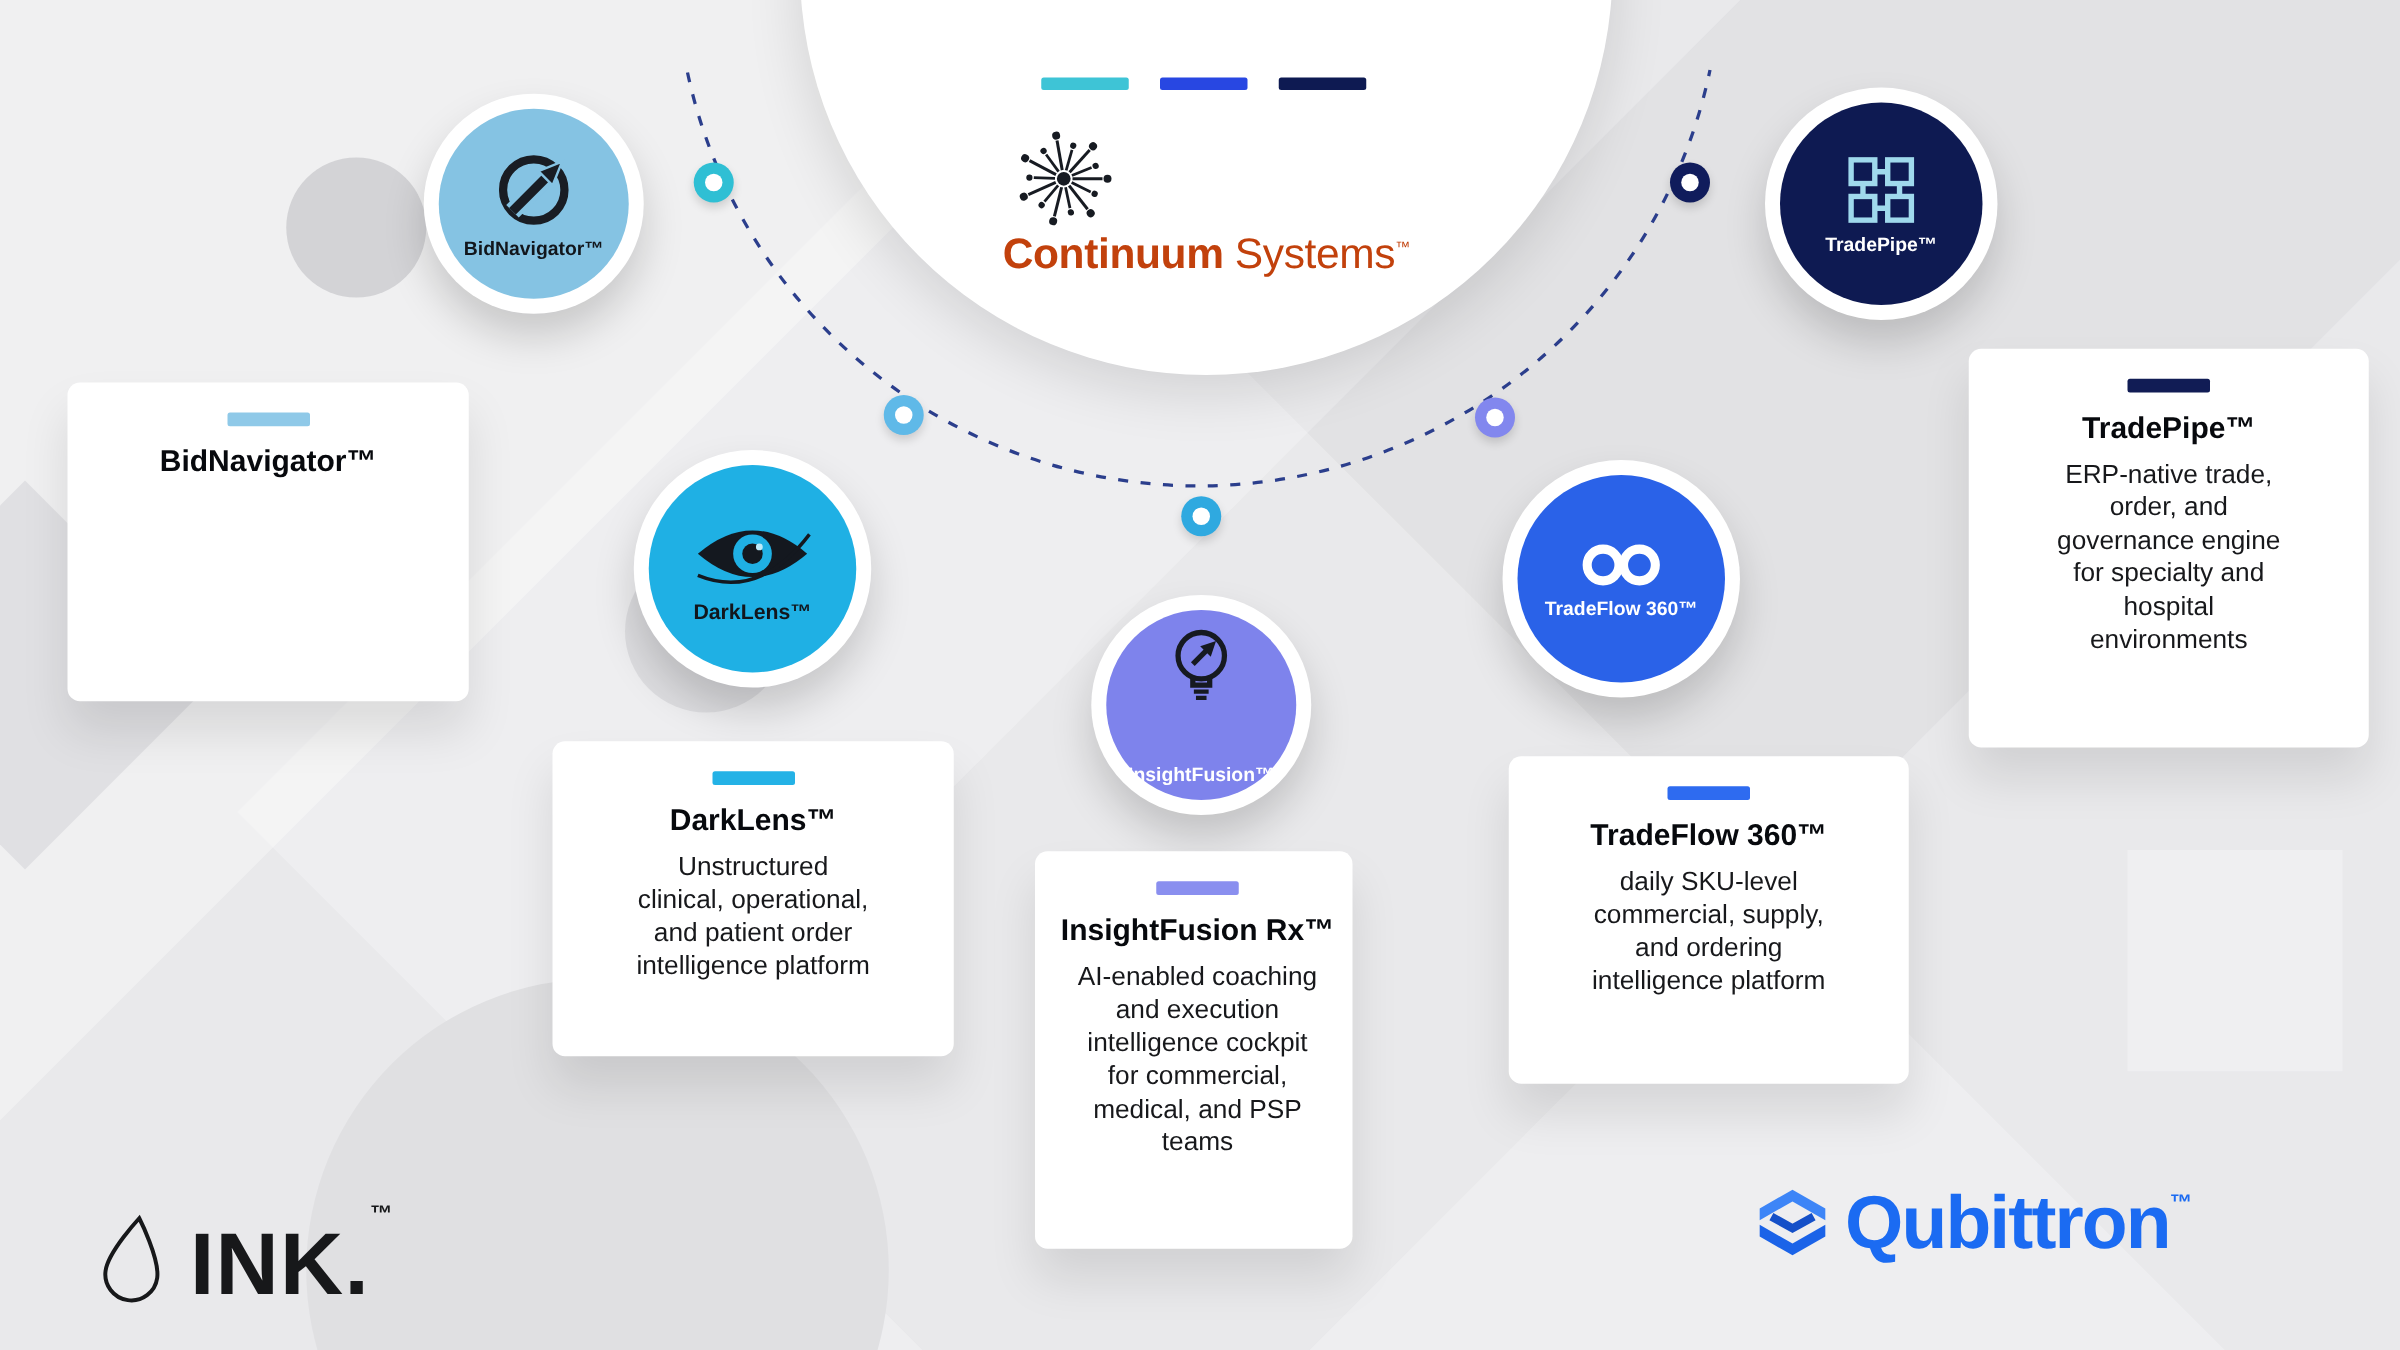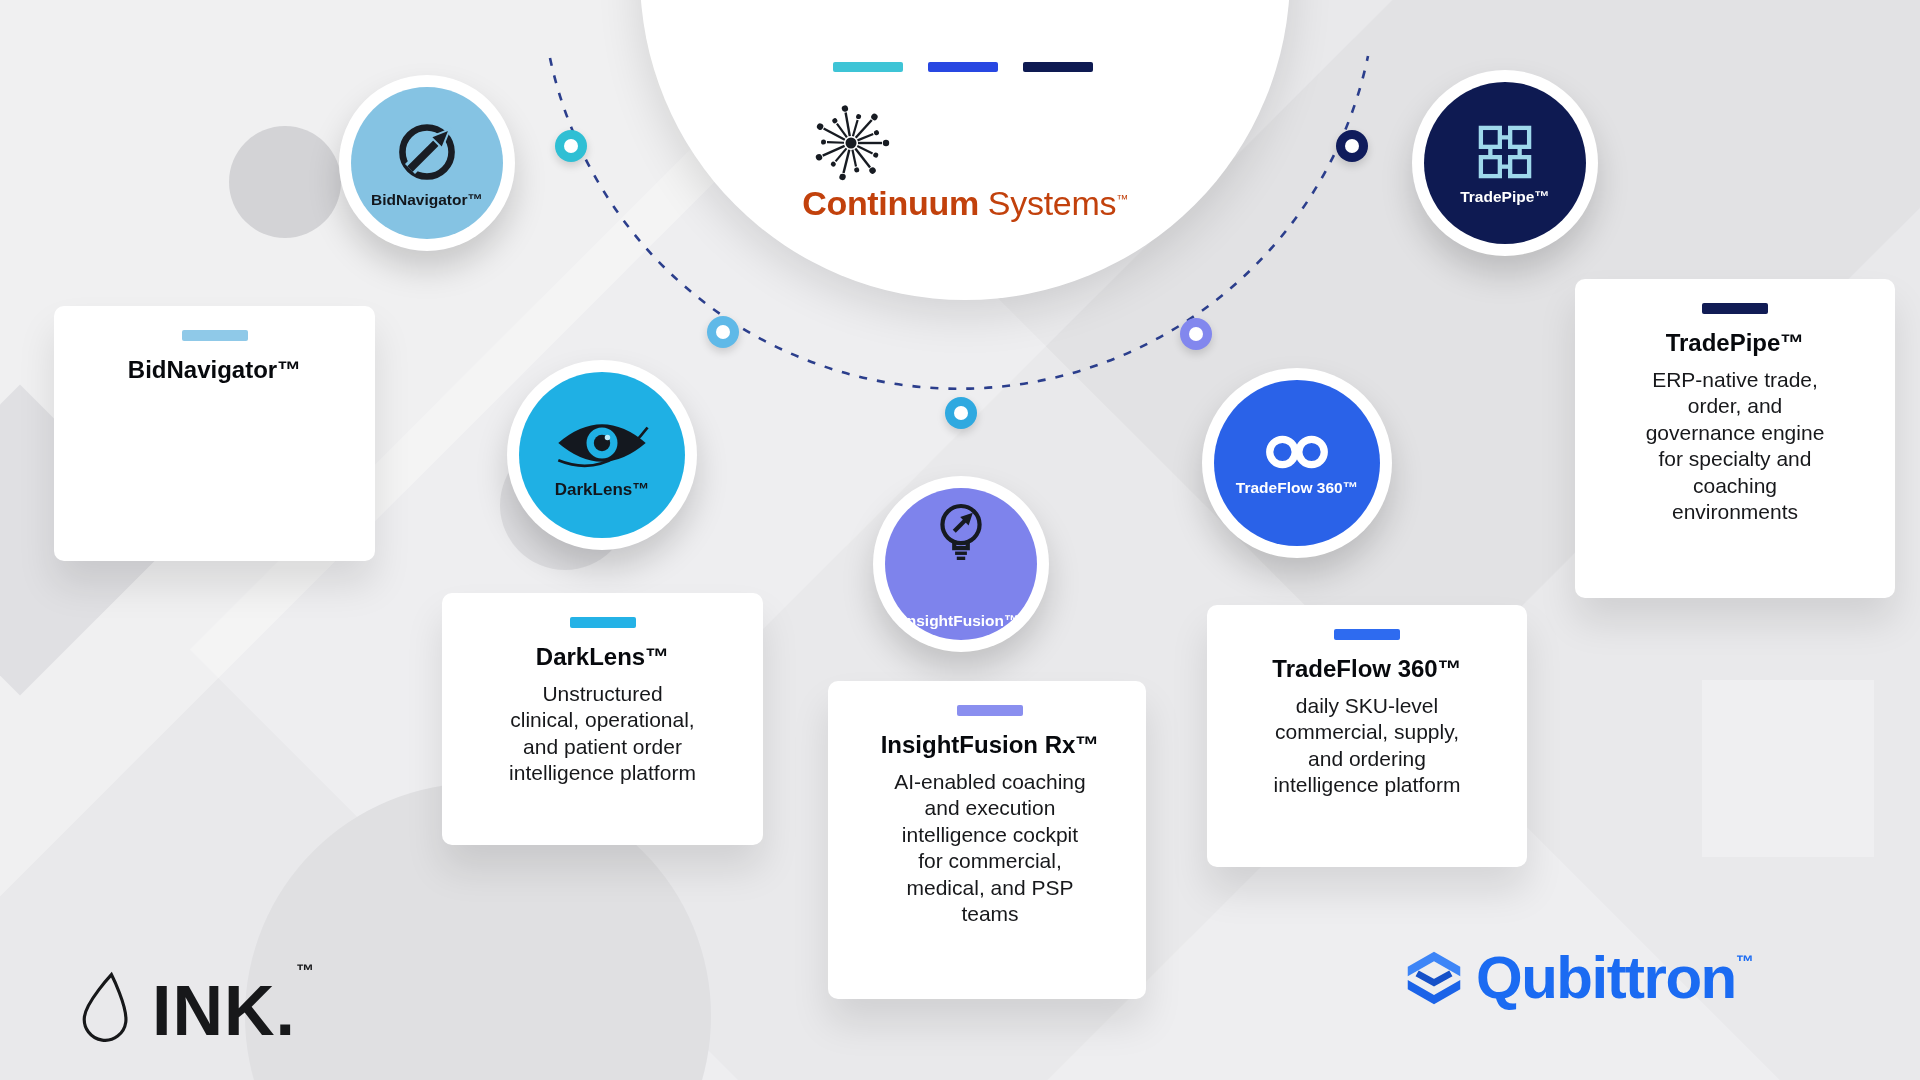--- a/index.html
+++ b/index.html
@@ -58,21 +58,21 @@
   
   .card { position:absolute; background:#fff; border-radius:10px; z-index:3;
     box-shadow:0 24px 38px rgba(0,0,0,.10);
     display:flex; flex-direction:column; align-items:center; text-align:center;
     padding:24px 14px 20px; box-sizing:border-box; }
   .card .accent { width:66px; height:11px; border-radius:2px; }
   .card h3 { font-size:24px; font-weight:700; color:#07090D; margin:15px 0 10px; }
   .card p { font-size:21px; color:#17181B; line-height:1.26; margin:0; white-space:pre-line; }
   .card-bn { left:54px;   top:306px; width:321px; min-height:255px; }
   .card-dl { left:442px;  top:593px; width:321px; min-height:252px; }
-  .card-if { left:828px;  top:681px; width:318px; min-height:318px;padding-left:20px; }
+  .card-if { left:828px;  top:681px; width:254px; min-height:318px;padding-left:20px; }
   .card-tf { left:1207px; top:605px; width:320px; min-height:262px; }
   .card-tp { left:1575px; top:279px; width:320px; min-height:319px; }
 
   
   .ink { position:absolute; left:78px; top:932px; display:flex; align-items:flex-end; gap:16px; z-index:3;margin-top:31px; }
   .ink-drop { transform:rotate(8deg); }
   .ink-text { font-size:70px; font-weight:800; color:#17181A; line-height:0.92; letter-spacing:1px; }
   .ink-text sup { font-size:18px; font-weight:700; vertical-align:58px; letter-spacing:0; }
 
   .qubittron { position:absolute; left:1404px; top:948px; display:flex; align-items:flex-end; gap:12px; z-index:3; }
@@ -249,21 +249,21 @@
 intelligence platform</p>
   </div>
 
   <div class="card card-tp">
     <span class="accent" style="background: rgb(17, 28, 85);"></span>
     <h3>TradePipe™</h3>
     <p>ERP-native trade,
 order, and
 governance engine
 for specialty and
-coaching
+hospital
 environments</p>
   </div>
 
   <div class="ink">
     <svg class="ink-drop" width="58" height="74" viewBox="0 0 64 80" fill="none" stroke="#17181A" stroke-width="3.5">
       <path d="M32 5 C32 5 9 38 9 55 a23 23 0 0 0 46 0 C55 38 32 5 32 5 Z"></path>
     </svg>
     <div class="ink-text">
       <span>INK.</span><sup>™</sup>
     </div>

